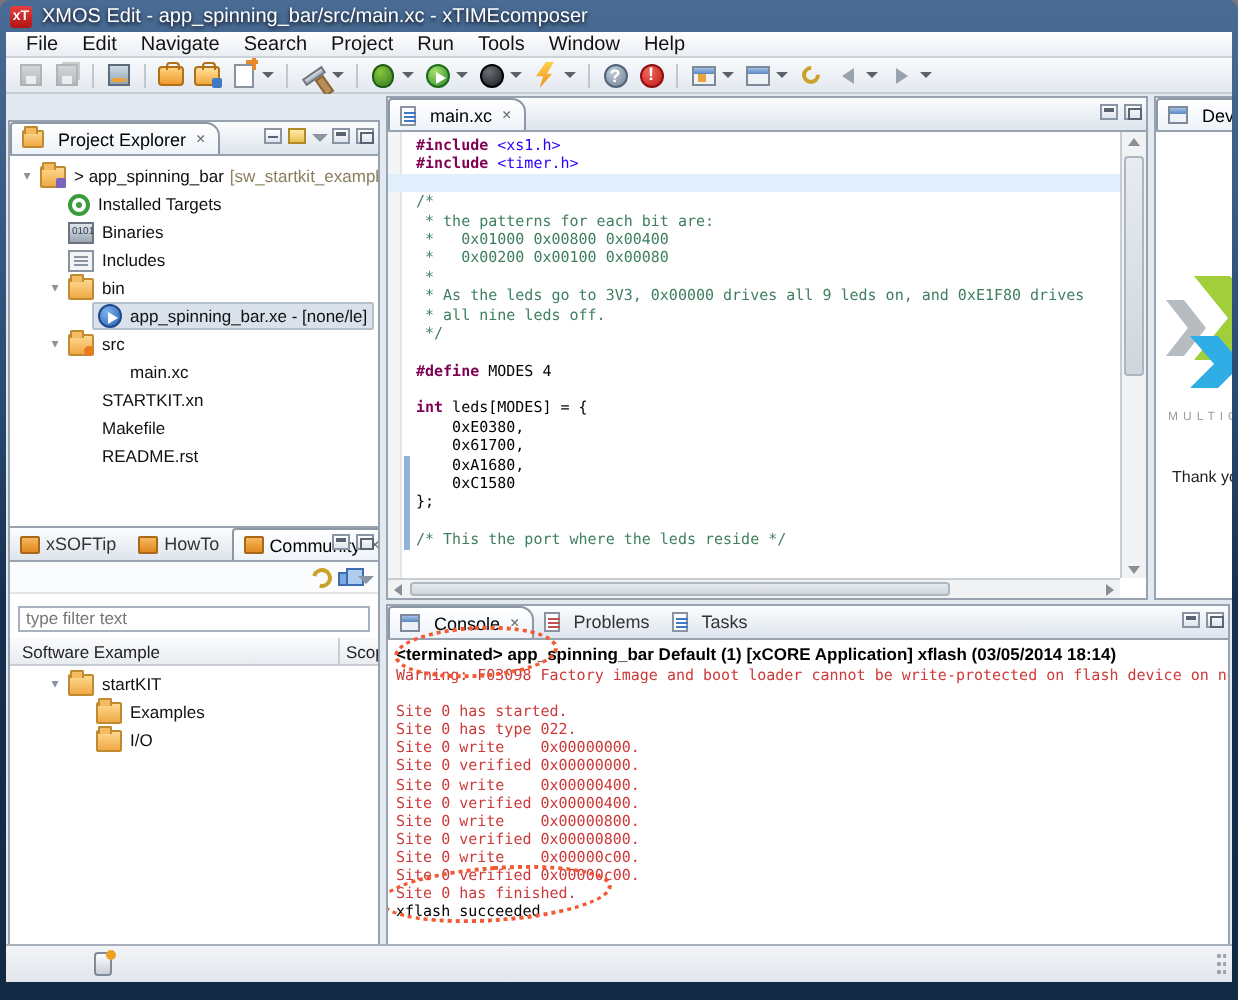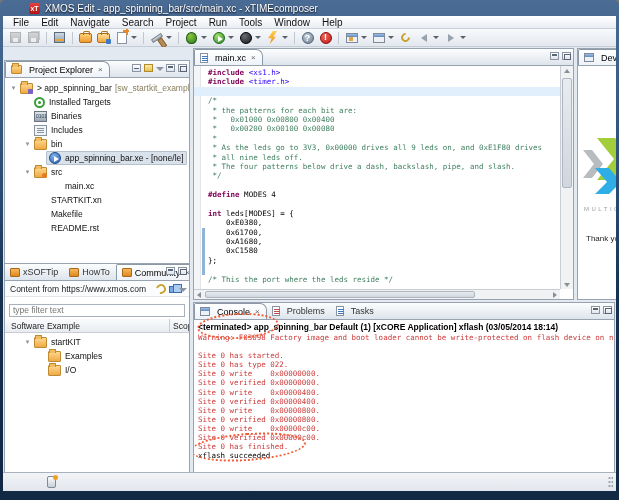--- a/index.html
+++ b/index.html
@@ -2,21 +2,21 @@
 <html><head>
 <meta charset="utf-8">
 <style>
   * { margin:0; padding:0; box-sizing:border-box; }
   html,body { background:#777; }
   body { font-family:"Liberation Sans", sans-serif; }
   .window { position:relative; width:619px; height:500px; overflow:hidden;
     background:linear-gradient(#4a6c94,#2a4a70 40%,#16304f 60%,#122944);
     border-radius:5px 5px 0 0; }
   
-  .titlebar { position:absolute; left:0; top:0; right:0; height:16px; display:flex; align-items:center;padding-left:24px; }
+  .titlebar { position:absolute; left:0; top:0; right:0; height:16px; display:flex; align-items:center; }
   .app-icon { width:11px; height:11px; margin:0 5px 0 5px; background:linear-gradient(#e84040,#b31212);
     border-radius:2px; color:#fff; font-size:7px; font-weight:bold; display:flex; align-items:center; justify-content:center; flex:none;}
   .title-text { color:#fff; font-size:10px; text-shadow:0 1px 2px #001; white-space:nowrap; }
   
   .menubar { position:absolute; left:3px; right:3px; top:16px; height:13px;
     background:linear-gradient(#ffffff,#e9edf3); display:flex; align-items:center; padding-left:4px;
     border-bottom:1px solid #ccd2da;}
   .menu-item { font-size:10px; color:#111; padding:0 6px; white-space:nowrap; }
   
   .toolbar { position:absolute; left:3px; right:3px; top:29px; height:18px;
@@ -352,21 +352,20 @@
           <span class="cube"></span>
           <span>Community</span>
           <span class="tclose">×</span>
         </div>
         <div class="corner-icons">
           <div class="ci min"></div>
           <div class="ci max"></div>
         </div>
       </div>
       <div class="content-row">
-        <span>Content from https://www.xmos.com</span>
         <span class="spacer"></span>
         <span class="mini i-refresh"></span>
         <span class="mini i-sync"></span>
         <div class="ci viewmenu" style="margin-left:3px;"></div>
       </div>
       <div class="filter-row">
         <input class="filter-input" placeholder="type filter text" style="">
       </div>
       <div class="colheader">
         <span>Software Example</span>
@@ -425,21 +424,20 @@
             <div class="cline"><span class="c-d">#include </span><span class="c-i">&lt;xs1.h&gt;</span></div>
             <div class="cline"><span class="c-d">#include </span><span class="c-i">&lt;timer.h&gt;</span></div>
             <div class="cline hl">&nbsp;</div>
             <div class="cline"><span class="c-c">/*</span></div>
             <div class="cline"><span class="c-c"> * the patterns for each bit are:</span></div>
             <div class="cline"><span class="c-c"> *   0x01000 0x00800 0x00400</span></div>
             <div class="cline"><span class="c-c"> *   0x00200 0x00100 0x00080</span></div>
             <div class="cline"><span class="c-c"> *</span></div>
             <div class="cline"><span class="c-c"> * As the leds go to 3V3, 0x00000 drives all 9 leds on, and 0xE1F80 drives</span></div>
             <div class="cline"><span class="c-c"> * all nine leds off.</span></div>
-            <div class="cline"><span class="c-c"> * The four patterns below drive a dash, backslash, pipe, and slash.</span></div>
             <div class="cline"><span class="c-c"> */</span></div>
             <div class="cline">&nbsp;</div>
             <div class="cline"><span class="c-d">#define</span><span class="c-p"> MODES 4</span></div>
             <div class="cline">&nbsp;</div>
             <div class="cline"><span class="c-k">int</span><span class="c-p"> leds[MODES] = {</span></div>
             <div class="cline"><span class="c-p">    0xE0380,</span></div>
             <div class="cline"><span class="c-p">    0x61700,</span></div>
             <div class="cline"><span class="c-p">    0xA1680,</span></div>
             <div class="cline"><span class="c-p">    0xC1580</span></div>
             <div class="cline"><span class="c-p">};</span></div>

